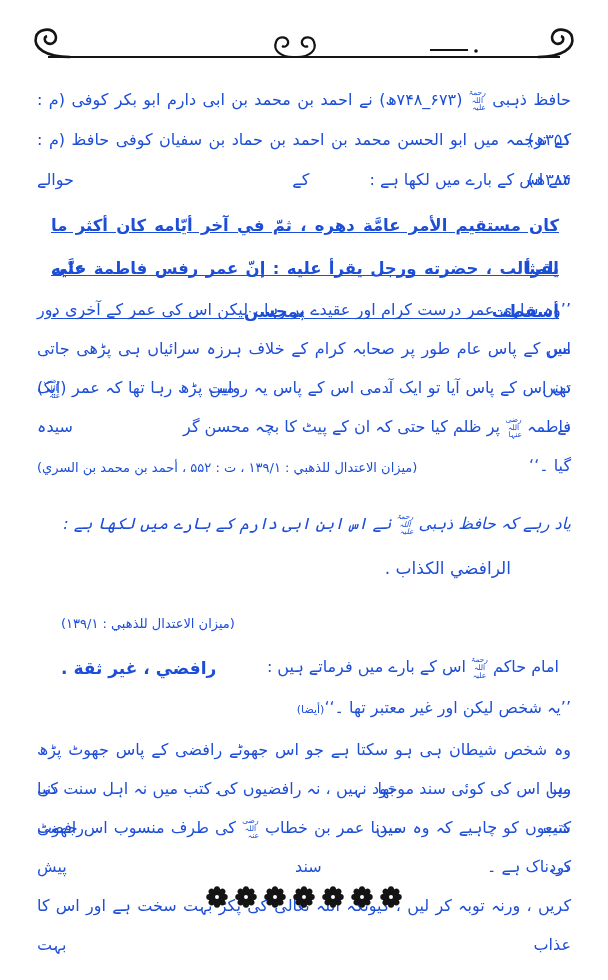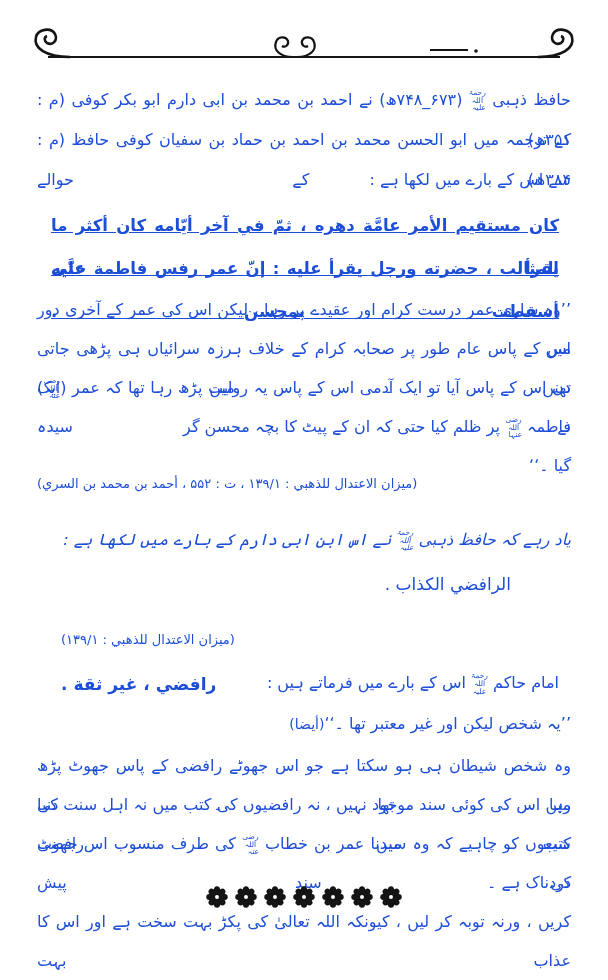--- a/index.html
+++ b/index.html
@@ -34,21 +34,21 @@
   .t-block{margin-top:0px;}
   .t-line{
     font-size:16px;height:39px;line-height:39px;
     text-align:justify;text-align-last:justify;
   }
   .t-last{text-align:right;text-align-last:right;padding-left:125px;}
   .cite-line{
     font-size:13px;height:32px;line-height:32px;
     text-align:left;direction:rtl;
   }
-  .cite-1{margin-top:22px;}
+  .cite-1{margin-top:6px;}
   .cite-2{margin-top:20px;padding-left:24px;}
   .p2-line{margin-top:20px;font-size:16px;height:40px;line-height:40px;text-align:right;text-align-last:right;padding-left:10px;font-style:italic;}
   .mix-line{
     display:flex;align-items:center;height:40px;margin-top:4px;
   }
   .mix-line .gap{flex:0 0 30px;}
   .q2{padding-right:60px;}
   .q2 .ar-inline{font-size:17px;font-weight:normal;}
   .q2 .ur-inline{font-size:16px;}
   .q3{margin-top:8px;padding-right:12px;padding-left:24px;justify-content:space-between;}
@@ -56,21 +56,21 @@
   .q3 .ur-inline{font-size:16px;}
   .q3u-line{font-size:16px;height:40px;line-height:40px;text-align:right;text-align-last:right;padding-left:20px;}
   .p4-block{margin-top:2px;}
   .p4-last{text-align:right;text-align-last:right;padding-left:20px;}
   .honorific{
     display:inline-block;width:17px;
     font-size:7.5px;line-height:1.05;
     vertical-align:middle;text-align:center;
     white-space:normal;
   }
-  .cite-inline{font-size:14px;font-weight:normal;}
+  .cite-inline{font-size:11px;font-weight:normal;}
   .footer-ornament{
     position:absolute;left:0;right:0;top:886px;
     display:flex;justify-content:center;gap:7px;
   }
   .footer-ornament svg{display:block;}
 </style>
 </head>
 <body>
 
 <div class="page">

